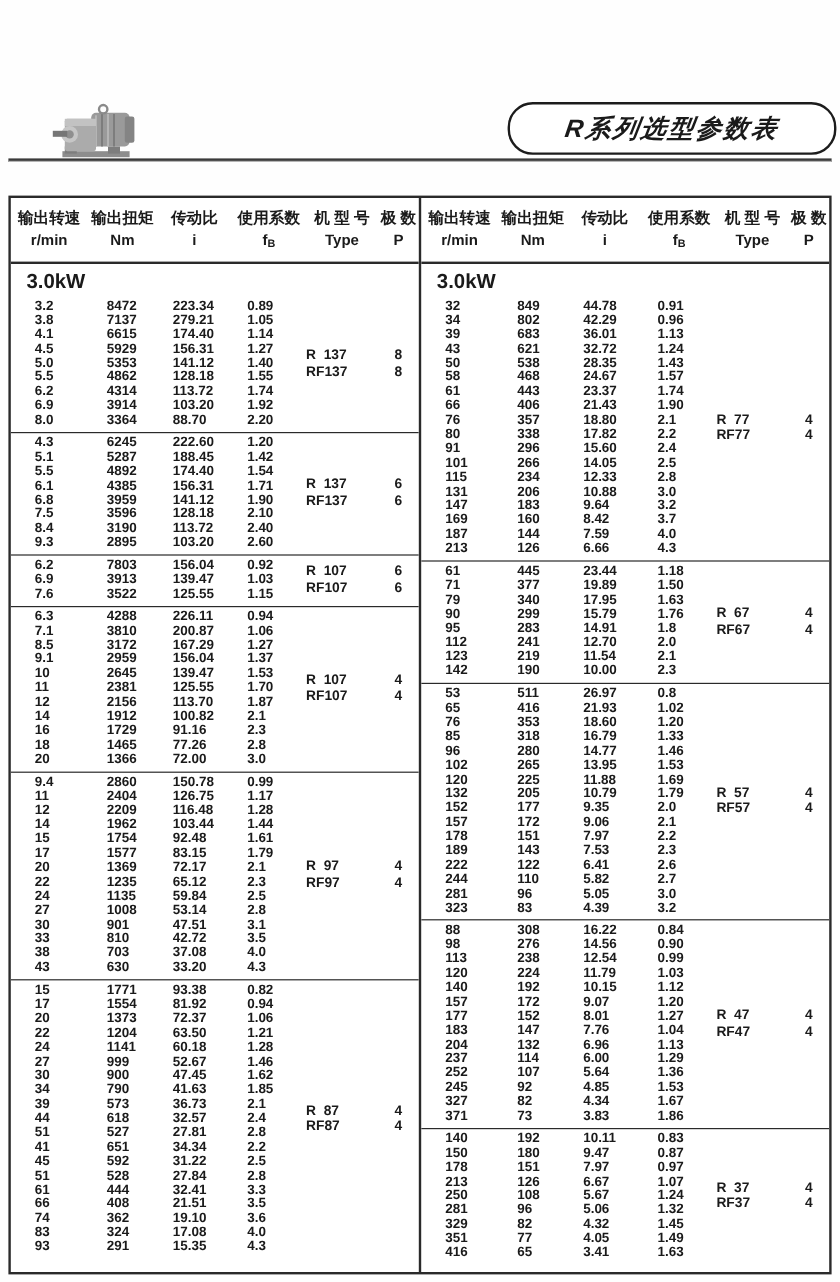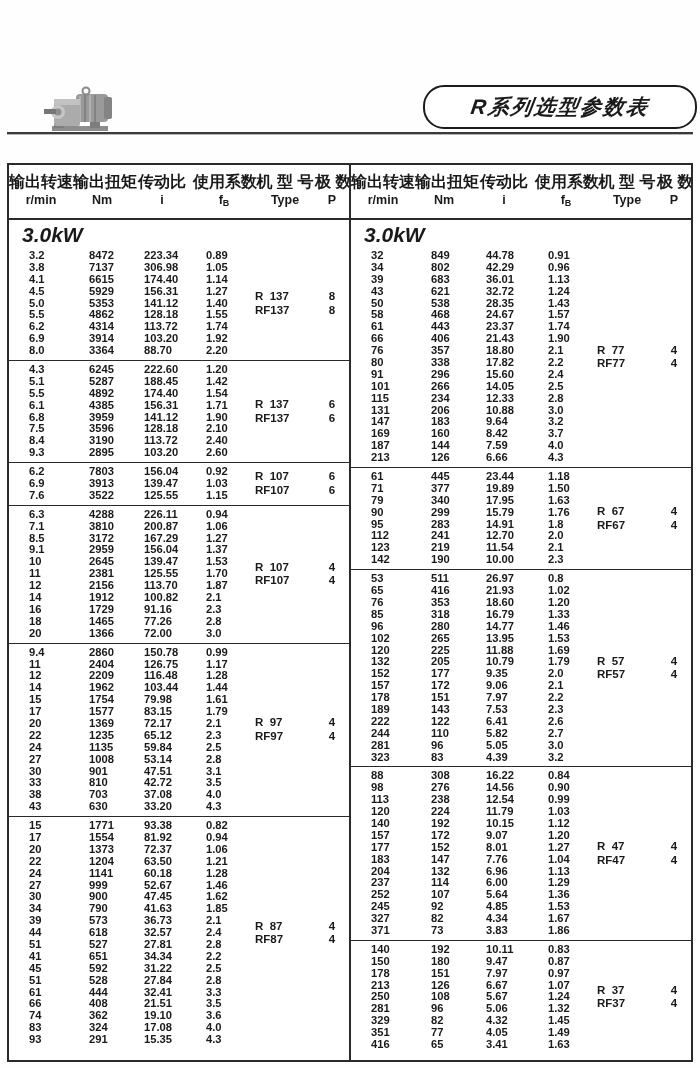--- a/index.html
+++ b/index.html
@@ -30,25 +30,25 @@
   
   .tables{
     position:absolute;left:7px;top:163px;width:686px;height:899px;
     display:flex;border:2px solid #2a2a2a;box-sizing:border-box;background:#fff;
   }
   .tbox{flex:1;display:flex;flex-direction:column;overflow:hidden;box-sizing:border-box;}
   .tbox.left{border-right:2px solid #2a2a2a;}
 
   .thead{border-bottom:2px solid #2a2a2a;padding:7px 0 5px 0;}
   .hrow{display:grid;grid-template-columns:64px 58px 62px 62px 60px 34px;}
-  .hcell{text-align:center;font-weight:bold;font-size:16px;line-height:19px;white-space:nowrap;}
+  .hcell{text-align:center;font-weight:bold;font-size:13px;line-height:19px;white-space:nowrap;}
   .hrow.units .hcell{font-size:12.5px;line-height:19px;}
   .sub{font-size:9px;vertical-align:-2px;}
 
-  .power{font-size:21px;font-weight:bold;padding:5px 0 2px 13px;line-height:20px;font-style:italic;}
+  .power{font-size:17px;font-weight:bold;padding:5px 0 2px 13px;line-height:20px;}
 
   .group{display:flex;padding:3px 0;}
   .group + .group{border-top:1.5px solid #2a2a2a;}
   .rows{width:246px;}
   .row{display:grid;grid-template-columns:64px 58px 62px 62px;height:11.9px;}
   .cell{font-size:11.2px;font-weight:bold;line-height:11.9px;white-space:nowrap;}
   .c0{padding-left:20px;}
   .c1{padding-left:16px;}
   .c2{padding-left:13px;}
   .c3{padding-left:13px;}
@@ -116,21 +116,21 @@
             <div class="rows">
               <div class="row">
                 <div class="cell c0">3.2</div>
                 <div class="cell c1">8472</div>
                 <div class="cell c2">223.34</div>
                 <div class="cell c3">0.89</div>
               </div>
               <div class="row">
                 <div class="cell c0">3.8</div>
                 <div class="cell c1">7137</div>
-                <div class="cell c2">306.98</div>
+                <div class="cell c2">279.21</div>
                 <div class="cell c3">1.05</div>
               </div>
               <div class="row">
                 <div class="cell c0">4.1</div>
                 <div class="cell c1">6615</div>
                 <div class="cell c2">174.40</div>
                 <div class="cell c3">1.14</div>
               </div>
               <div class="row">
                 <div class="cell c0">4.5</div>
@@ -376,21 +376,21 @@
               </div>
               <div class="row">
                 <div class="cell c0">14</div>
                 <div class="cell c1">1962</div>
                 <div class="cell c2">103.44</div>
                 <div class="cell c3">1.44</div>
               </div>
               <div class="row">
                 <div class="cell c0">15</div>
                 <div class="cell c1">1754</div>
-                <div class="cell c2">79.98</div>
+                <div class="cell c2">92.48</div>
                 <div class="cell c3">1.61</div>
               </div>
               <div class="row">
                 <div class="cell c0">17</div>
                 <div class="cell c1">1577</div>
                 <div class="cell c2">83.15</div>
                 <div class="cell c3">1.79</div>
               </div>
               <div class="row">
                 <div class="cell c0">20</div>

